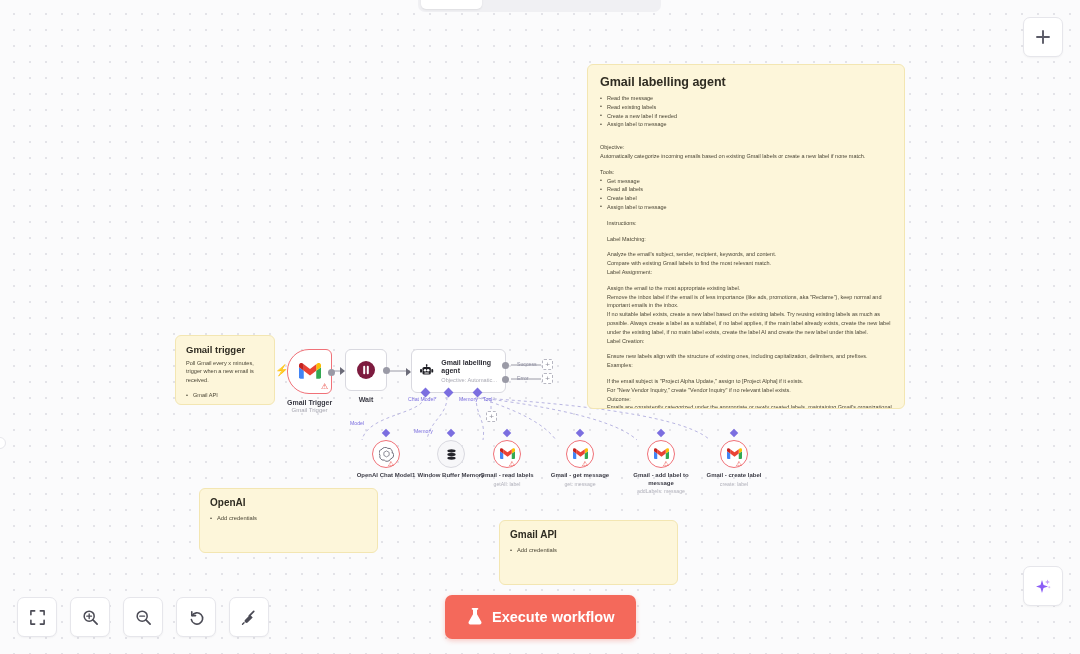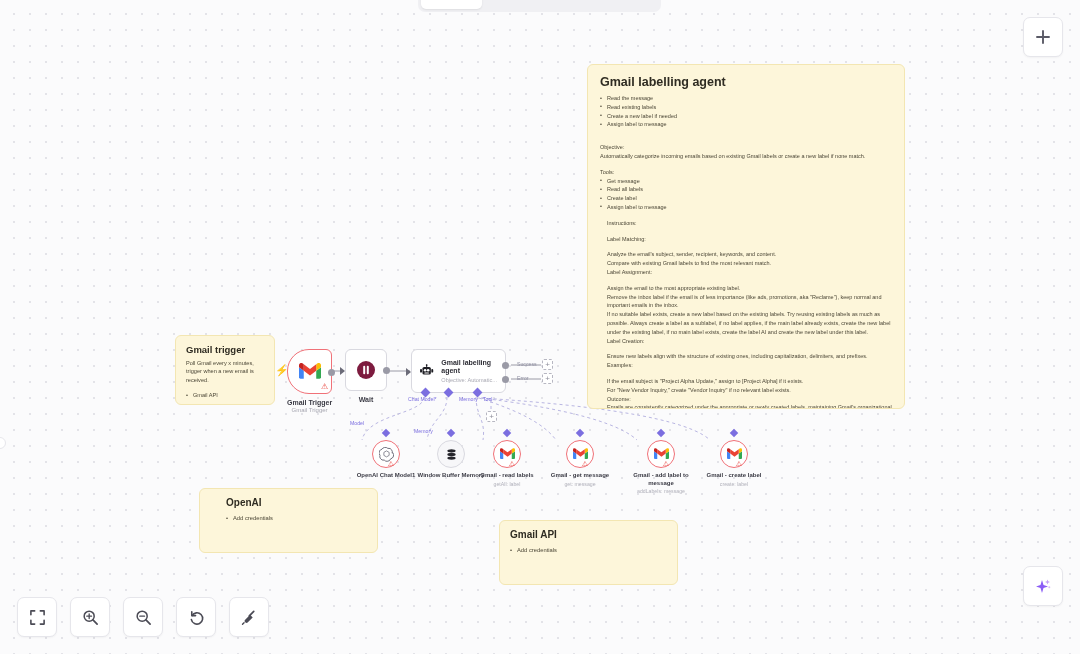--- a/index.html
+++ b/index.html
@@ -66,21 +66,21 @@
   .sticky ul li { position: relative; padding-left: 7px; }
   .sticky ul li::before { content: "•"; position: absolute; left: 0; top: -0.5px; }
   .sticky .gap { height: 7px; }
 
   #sticky-agent { left: 587px; top: 64px; width: 318px; height: 345px; }
   #sticky-agent h3 { font-size: 12.5px; margin-bottom: 5px; }
   #sticky-agent .body { font-size: 5.5px; line-height: 1.6; }
   #sticky-trigger { left: 175px; top: 335px; width: 100px; height: 70px; padding: 8px 10px; }
   #sticky-trigger h3 { font-size: 9.5px; margin-bottom: 4px; }
   #sticky-trigger .body { font-size: 5.6px; line-height: 1.5; }
-  #sticky-openai { left: 199px; top: 488px; width: 179px; height: 65px; padding: 8px 26px; }
+  #sticky-openai { left: 199px; top: 488px; width: 179px; height: 65px; padding: 8px 10px; }
   #sticky-openai h3 { font-size: 10px; }
   #sticky-openai .body { font-size: 5.8px; }
   #sticky-gmailapi { left: 499px; top: 520px; width: 179px; height: 65px; padding: 8px 10px; }
   #sticky-gmailapi h3 { font-size: 10px; }
   #sticky-gmailapi .body { font-size: 5.8px; }
 
   
   .node-wrap { position: absolute; display: flex; flex-direction: column; align-items: center; }
   .node-box {
     background: #fff;
@@ -496,14 +496,21 @@
     </div>
     <div class="tool-btn">
       <svg width="17" height="17" viewBox="0 0 18 18">
         <path d="M13.5 2.5 L8.8 7.2" stroke="#4b4b55" stroke-width="1.8" stroke-linecap="round"></path>
         <path d="M9.6 6.2 L4.2 11.6 c-.6.6-.6 1.6 0 2.2 l.6.6 c.6.6 1.6.6 2.2 0 l5.4-5.4z" fill="#4b4b55"></path>
         <path d="M3.2 14.6 L1.6 16.2" stroke="#4b4b55" stroke-width="1.5" stroke-linecap="round"></path>
       </svg>
     </div>
   </div>
 
+  <button id="execute-workflow-btn">
+    <svg width="16" height="18" viewBox="0 0 16 18">
+      <path d="M6 1h4v5.3l4.3 7.5c.7 1.2-.2 2.7-1.6 2.7H3.3c-1.4 0-2.3-1.5-1.6-2.7L6 6.3z" fill="#fff"></path>
+      <rect x="4.7" y="0" width="6.6" height="1.7" rx="0.85" fill="#fff"></rect>
+    </svg>
+    <span>Execute workflow</span>
+  </button>
 
 </div>
 
 </body></html>

